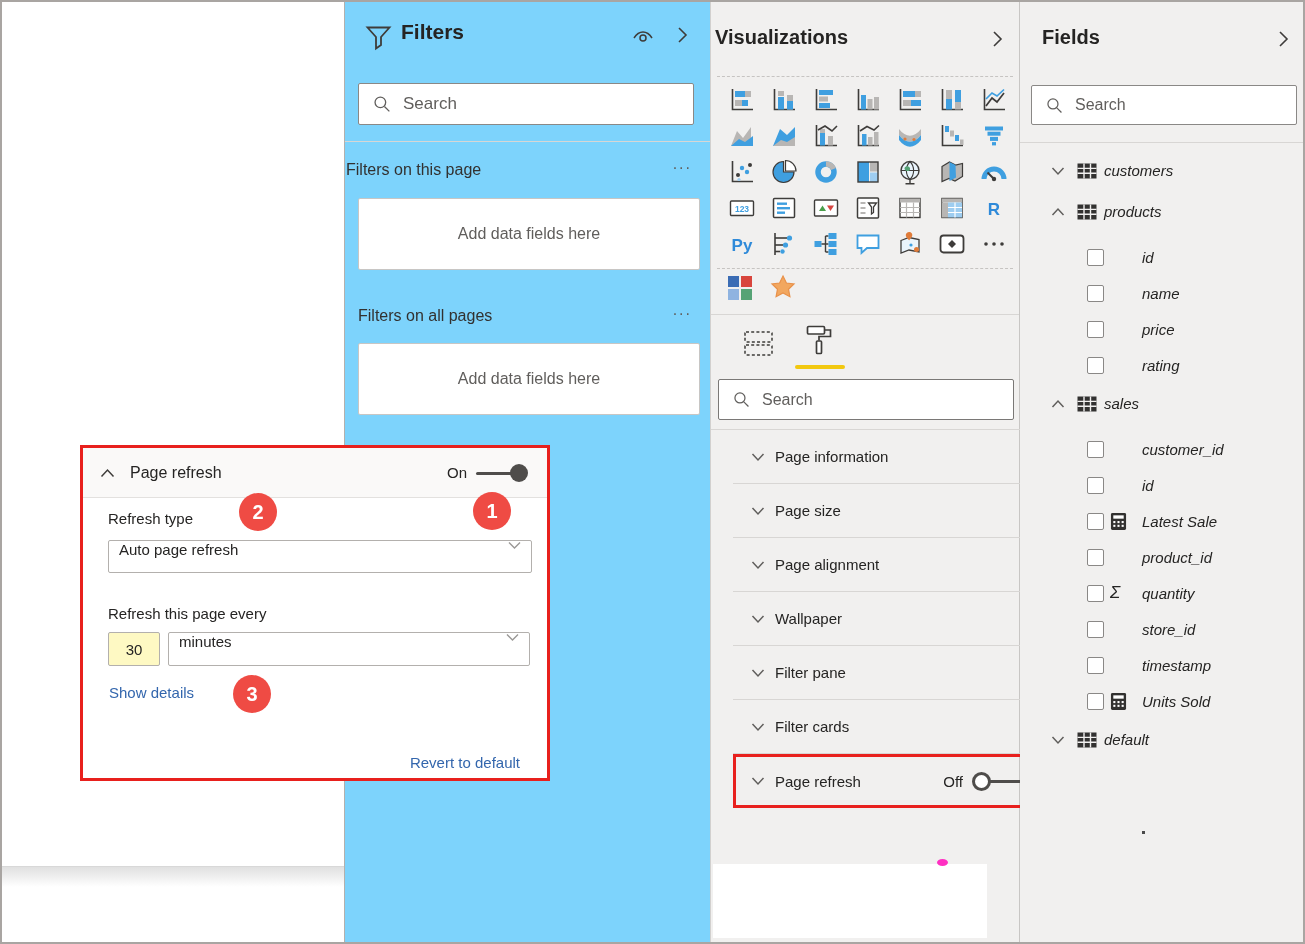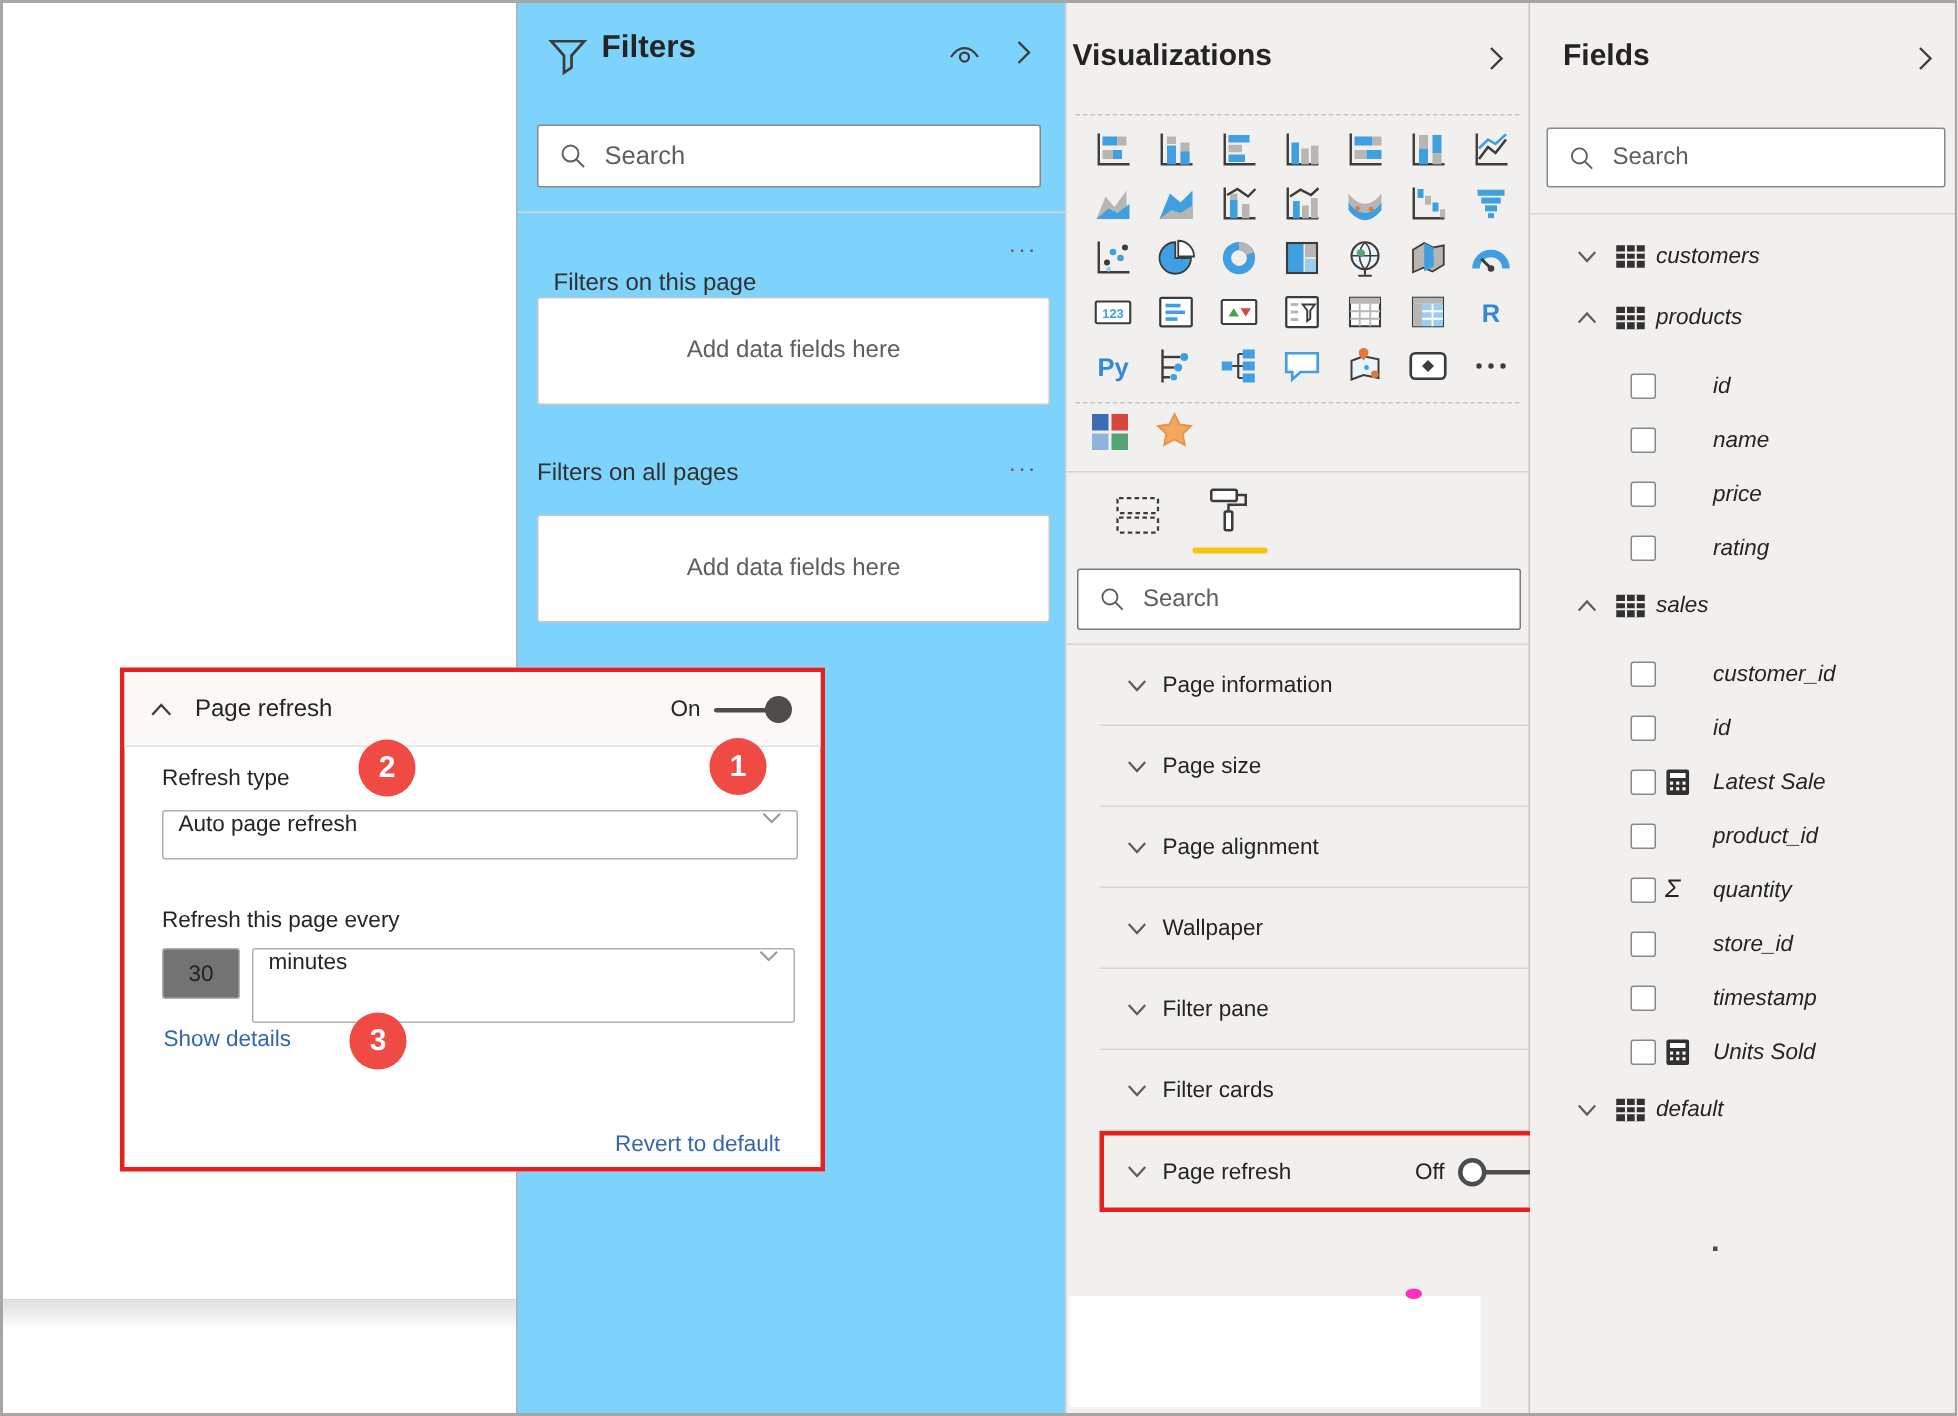--- a/index.html
+++ b/index.html
@@ -72,21 +72,21 @@
   
   #dlg{left:78px;top:443px;width:470px;height:336px;background:#fff;border:3px solid #e8201d;box-sizing:border-box;z-index:5;}
   #dlg-header{position:relative;height:50px;background:#faf9f8;border-bottom:1px solid #e3e1df;
     display:flex;align-items:center;padding:0 19px 0 17px;box-sizing:border-box;}
   #dlg-header .chev{display:flex;margin-right:15px;}
   #dlg-title{font-size:16px;color:#252423;}
   .dlg-label{position:absolute;font-size:15px;color:#252423;}
   .dd{position:absolute;box-sizing:border-box;border:1px solid #b3b0ad;border-radius:2px;background:#fff;
     display:flex;align-items:flex-start;padding:0 10px;font-size:15px;color:#252423;cursor:pointer;}
   .dd .dd-chev{margin-left:auto;display:flex;}
-  .num-input{position:absolute;box-sizing:border-box;border:1px solid #b3b0ad;border-radius:2px;background:#737373;
+  .num-input{position:absolute;box-sizing:border-box;border:1px solid #b3b0ad;border-radius:2px;background:#fef9c3;
     text-align:center;font-size:15px;color:#252423;font-family:"Liberation Sans",sans-serif;outline:none;}
   .link{position:absolute;font-size:15px;color:#3366ad;cursor:pointer;}
   
   .callout{position:absolute;width:38px;height:38px;border-radius:50%;background:#ef4b44;color:#fff;
     display:flex;align-items:center;justify-content:center;font-size:20px;font-weight:600;z-index:9;}
   #co1{left:471px;top:490px;} #co2{left:237px;top:491px;} #co3{left:231px;top:673px;}
 </style>
 </head>
 <body>
 
@@ -117,21 +117,21 @@
     <div class="search-wrap" style="left:13px;top:81px;width:334px;height:40px;">
       <svg width="18" height="18" viewBox="0 0 22 22">
           <circle cx="9" cy="9" r="6.5" fill="none" stroke="#605e5c" stroke-width="1.6"></circle>
           <path d="M14 14l6 6" stroke="#605e5c" stroke-width="1.6"></path>
         </svg>
       <input type="text" placeholder="Search" style="">
     </div>
 
     <div class="hdiv" style="top:139px;"></div>
 
-    <span class="sec-label" style="left:24px;top:159px;margin-top:19px;">Filters on this page</span>
+    <span class="sec-label" style="left:1px;top:159px;">Filters on this page</span>
     <span class="sec-menu" style="right:18px;top:153px;">...</span>
     <div class="dropzone" style="left:13px;top:196px;width:340px;height:70px;">
       <span>Add data fields here</span>
     </div>
 
     <span class="sec-label" style="left:13px;top:305px;">Filters on all pages</span>
     <span class="sec-menu" style="right:18px;top:299px;">...</span>
     <div class="dropzone" style="left:13px;top:341px;width:340px;height:70px;">
       <span>Add data fields here</span>
     </div>
@@ -713,21 +713,21 @@
       <span>Auto page refresh</span>
       <span class="dd-chev">
         <svg width="13" height="9" viewBox="0 0 13 9">
             <polyline points="1,1.5 6.5,7 12,1.5" fill="none" stroke="#9a9896" stroke-width="1.4"></polyline>
           </svg>
       </span>
     </div>
 
     <span class="dlg-label" style="left:25px;top:157px;">Refresh this page every</span>
     <input class="num-input" style="left: 25px; top: 184px; width: 52px; height: 34px;" value="30">
-    <div class="dd" style="left:85px;top:184px;width:362px;height:50px;">
+    <div class="dd" style="left:85px;top:184px;width:362px;height:34px;">
       <span>minutes</span>
       <span class="dd-chev">
         <svg width="13" height="9" viewBox="0 0 13 9">
             <polyline points="1,1.5 6.5,7 12,1.5" fill="none" stroke="#9a9896" stroke-width="1.4"></polyline>
           </svg>
       </span>
     </div>
 
     <span class="link" style="left:26px;top:236px;">Show details</span>
     <span class="link" style="right:27px;top:306px;">Revert to default</span>

